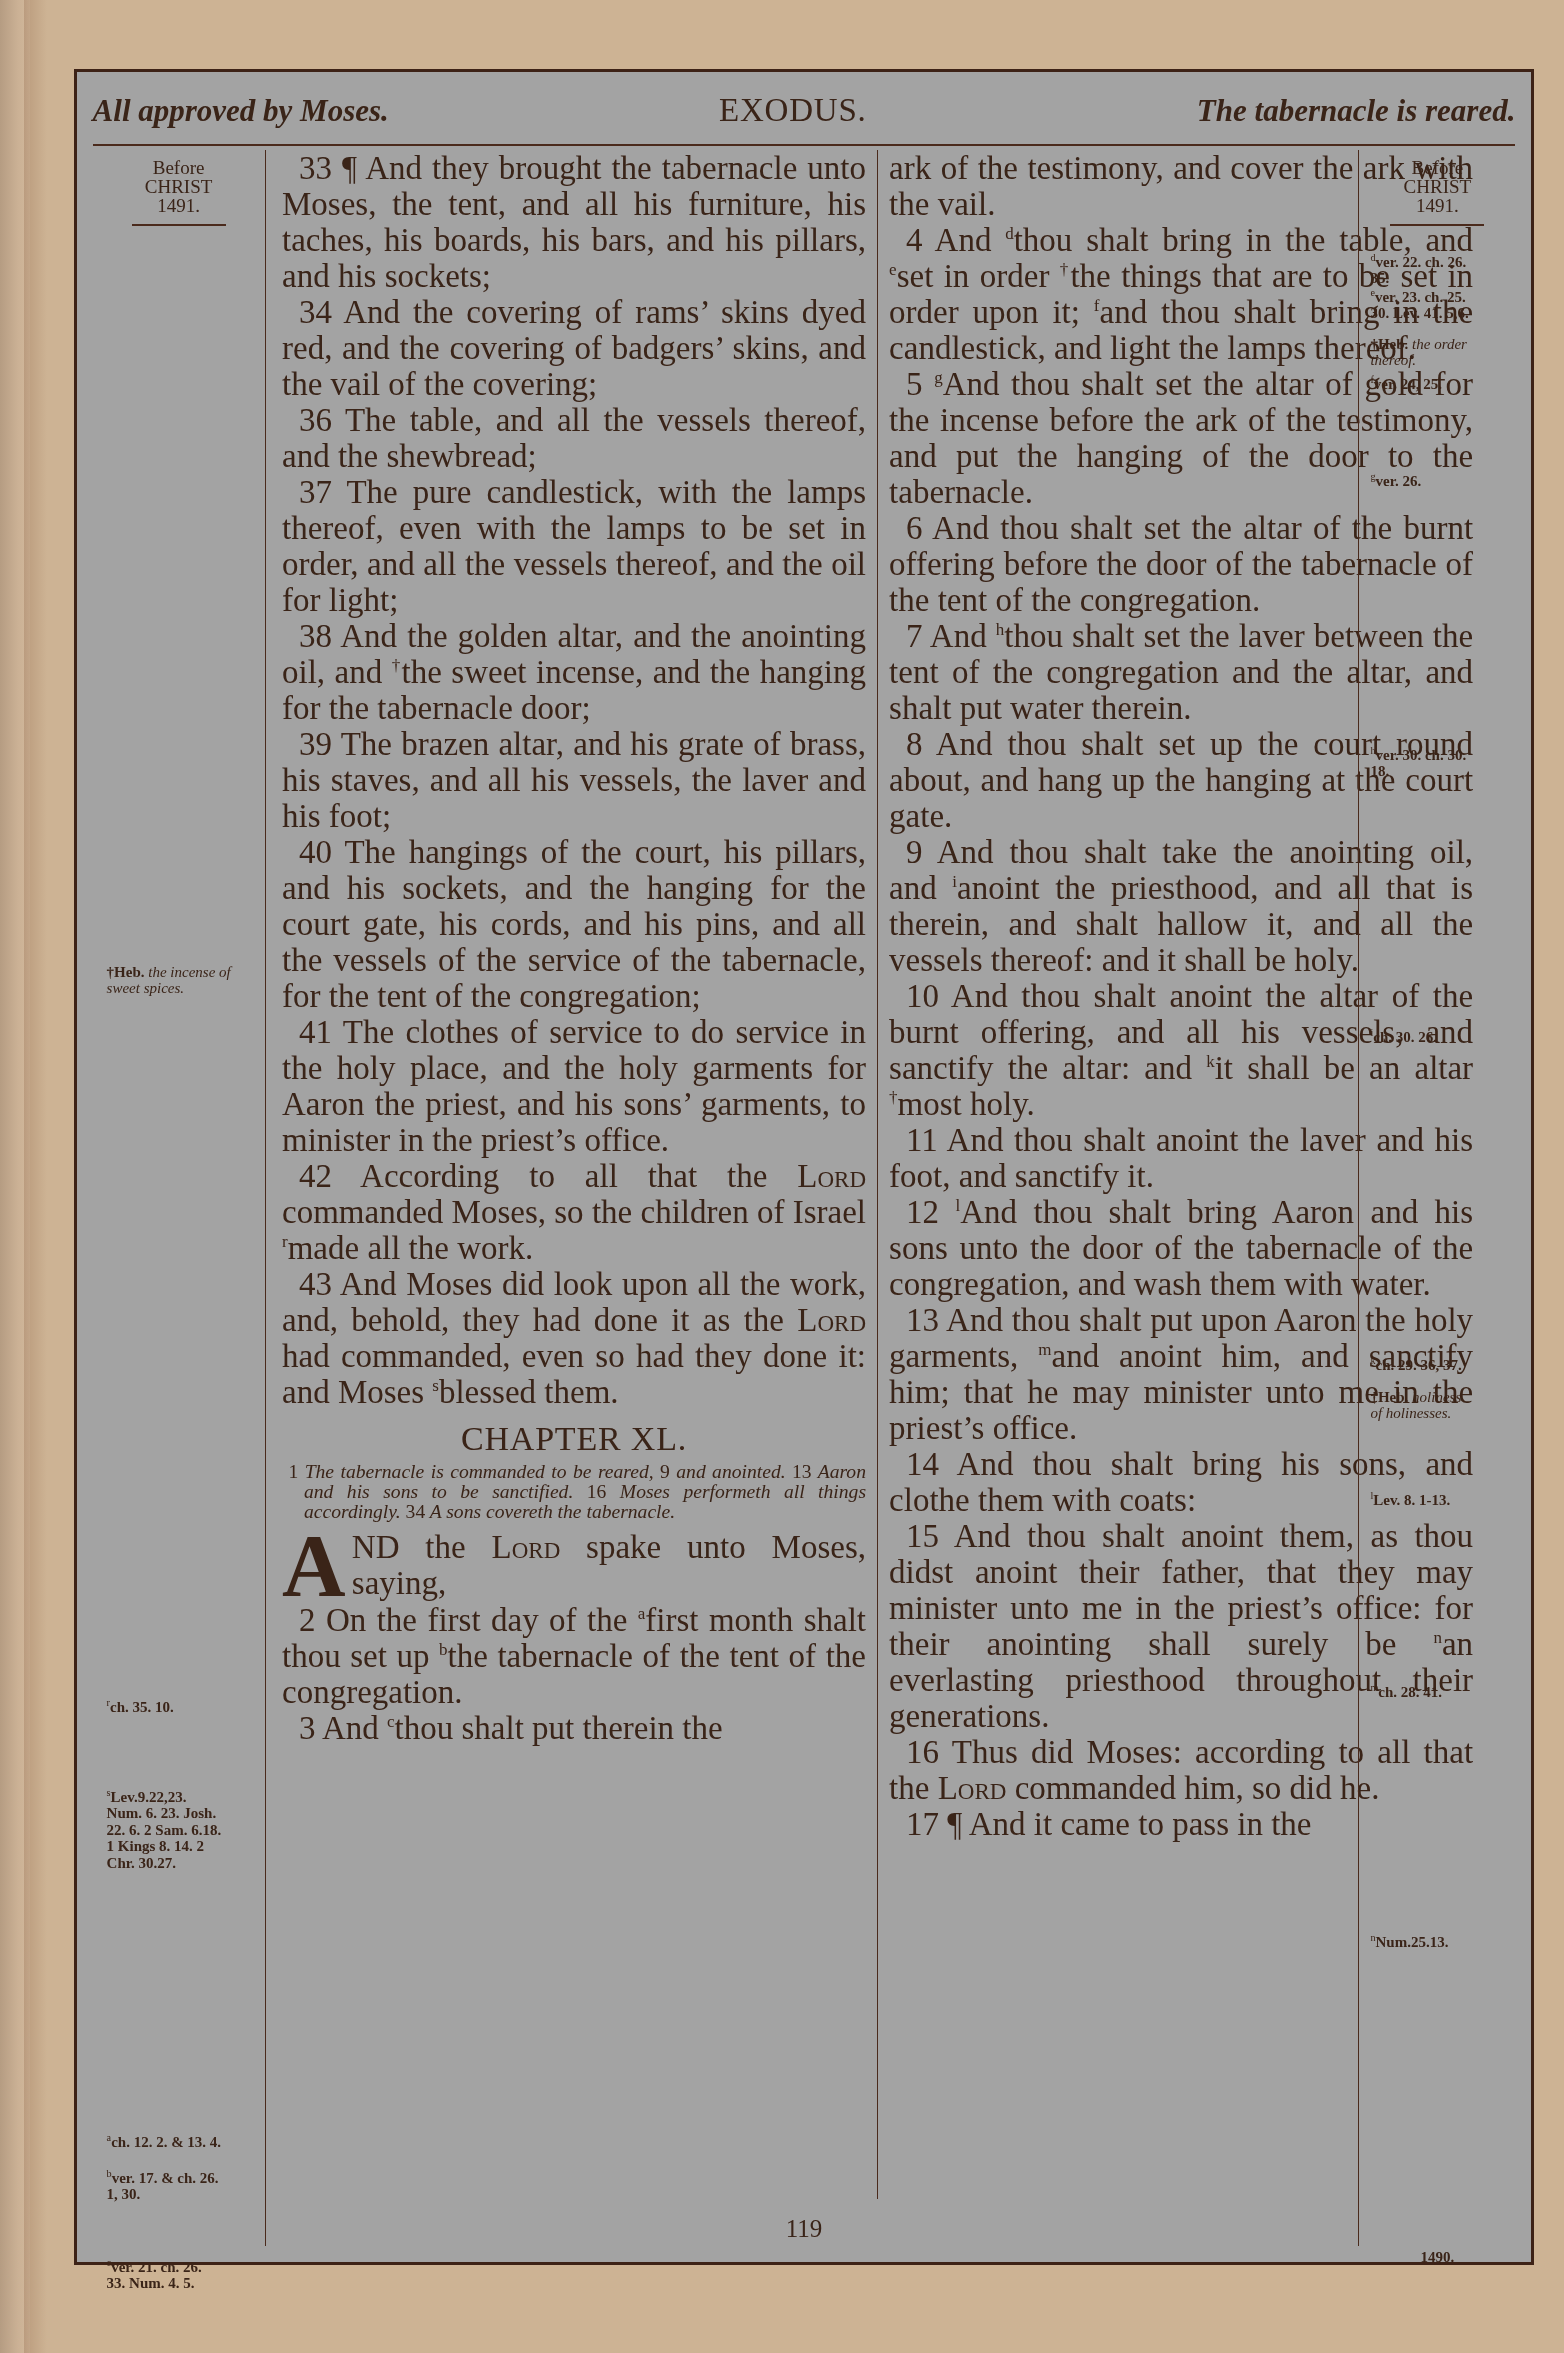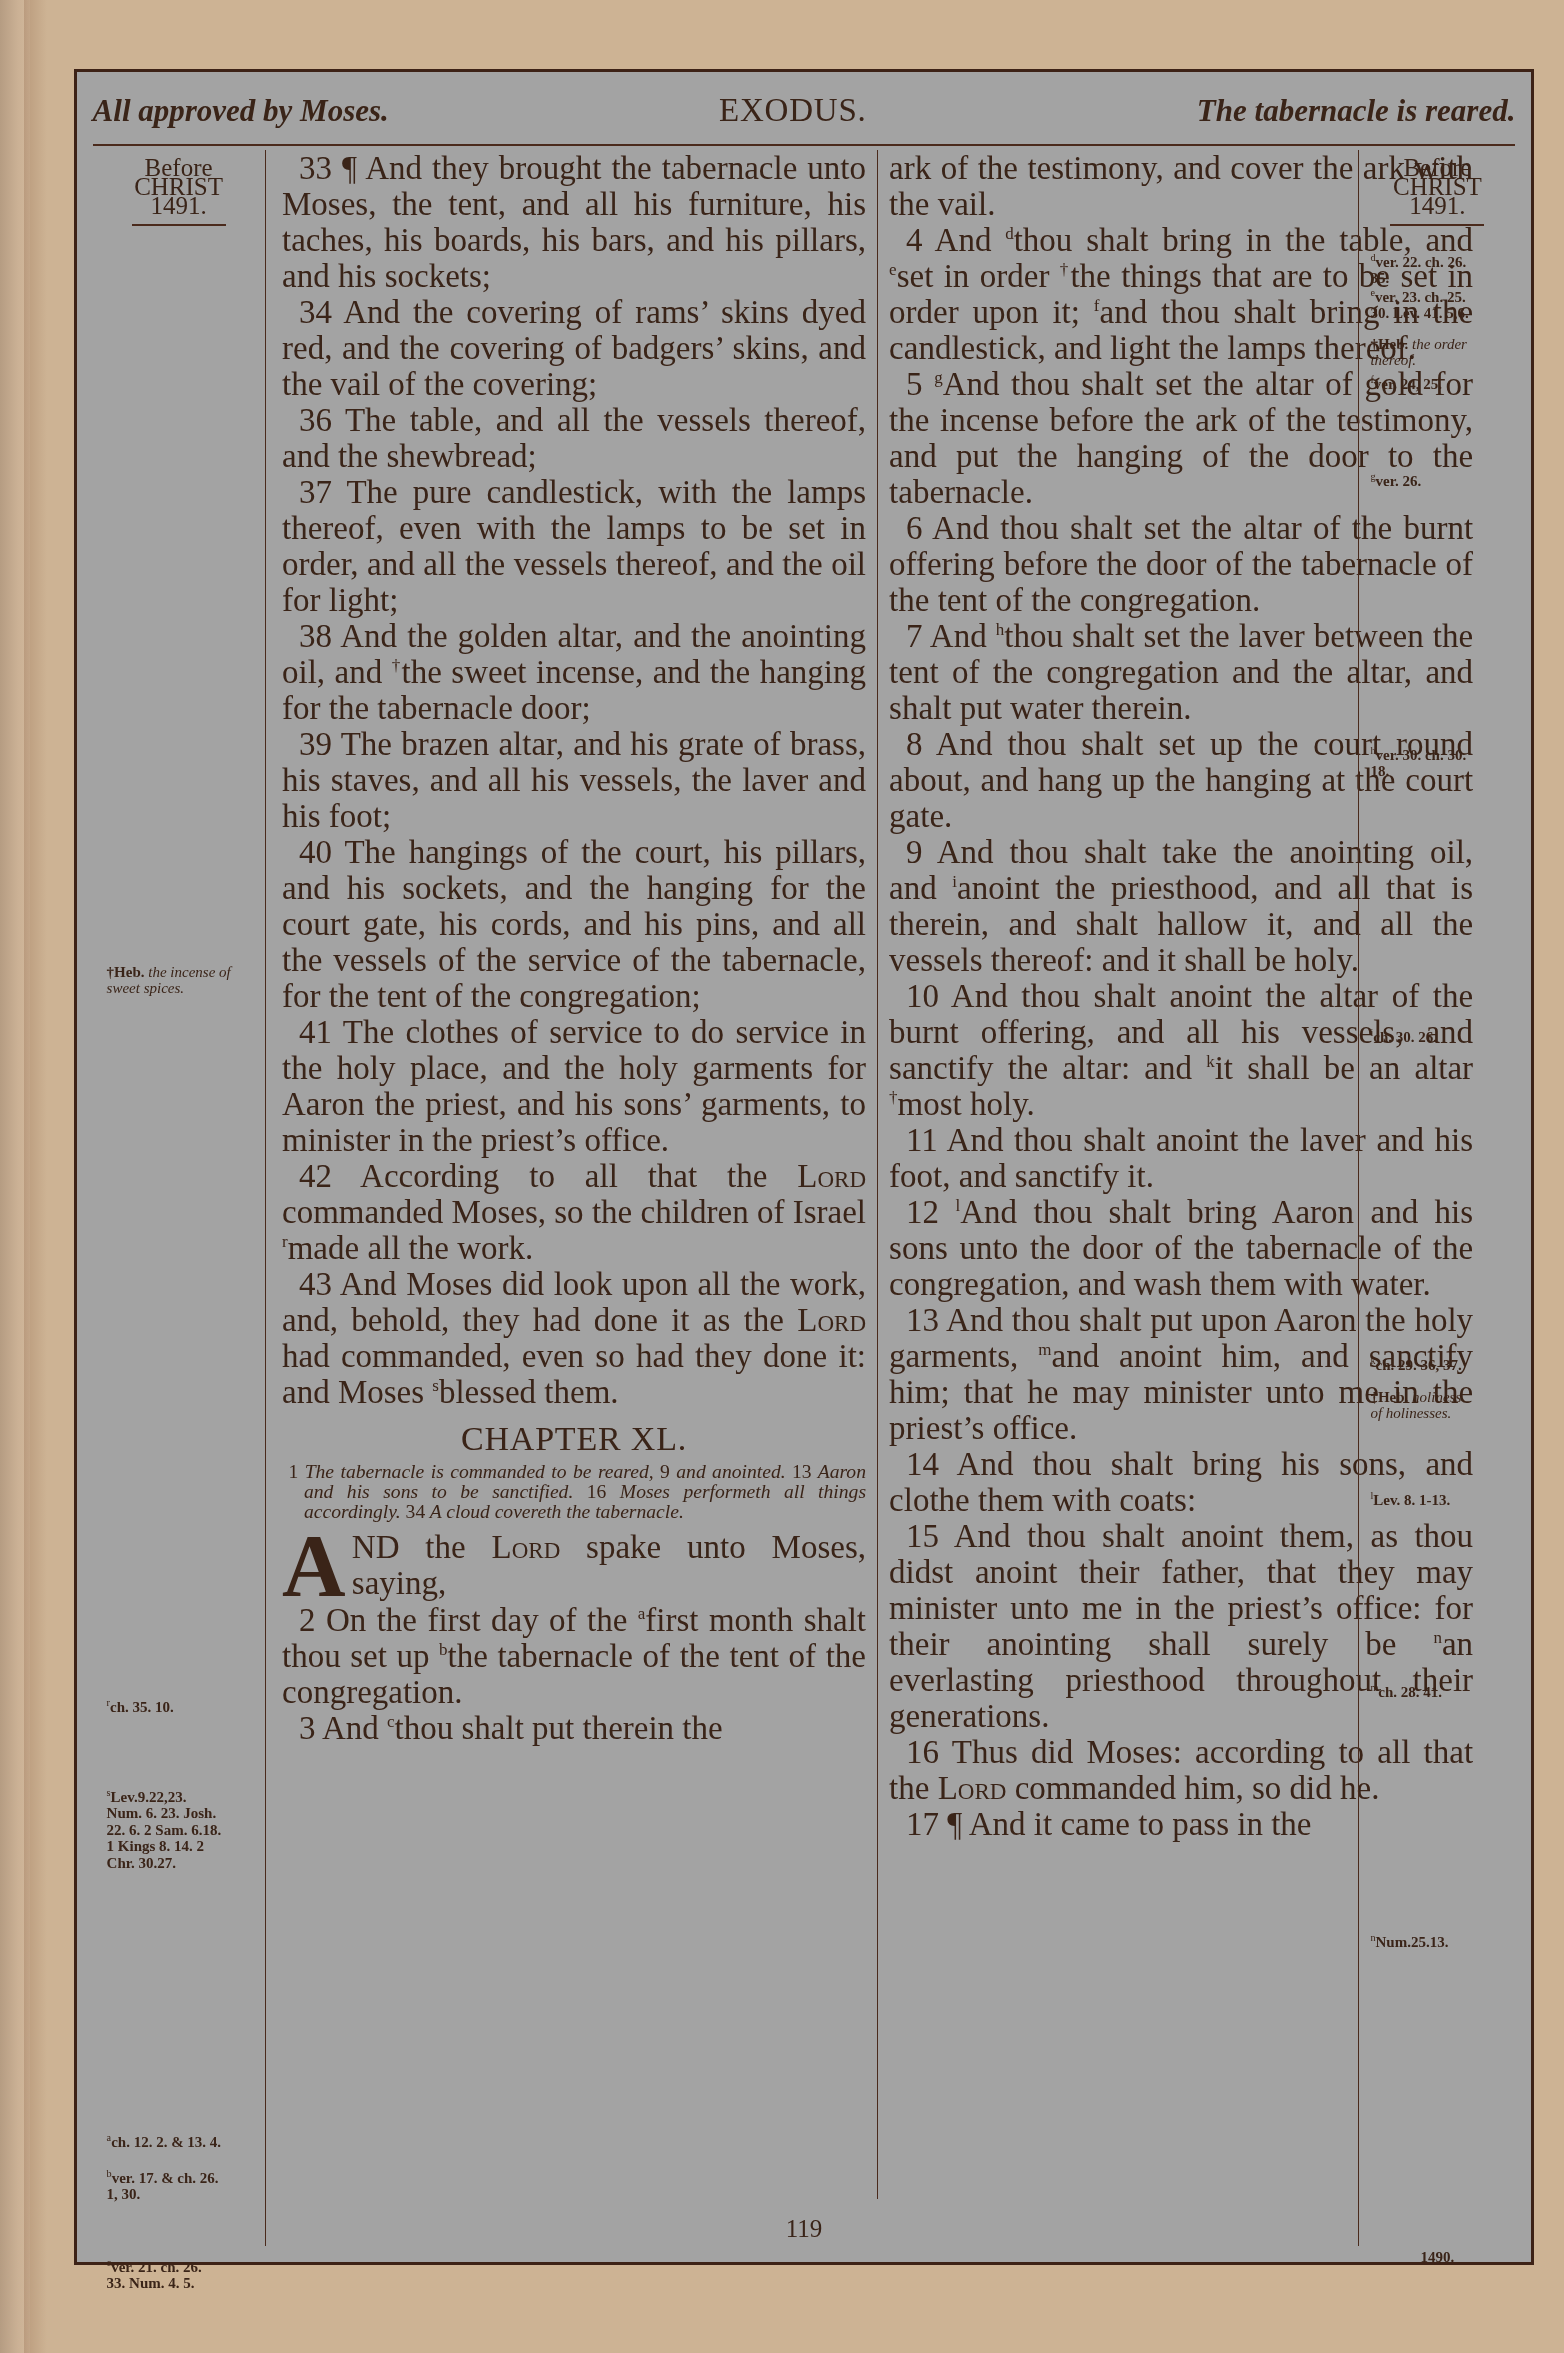--- a/index.html
+++ b/index.html
@@ -32,21 +32,21 @@
   .running-head .left, .running-head .right { font-style: italic; font-weight: bold; }
   .running-head .center { font-size: 33px; letter-spacing: 0.8px; }
   .head-rule {
     position: absolute; left: 15.6px; right: 15.6px; top: 72px; height: 2.3px; background: #4a2a1c;
   }
   .margin-col {
     position: absolute; top: 78px; bottom: 15.6px; font-size: 15.6px; line-height: 17px;
   }
   .margin-left { left: 15.6px; width: 172px; border-right: 1.6px solid #4a2a1c; }
   .margin-right { right: 15.6px; width: 156px; border-left: 1.6px solid #4a2a1c; }
-  .bc-block { text-align: center; font-size: 25px; line-height: 19px; margin-top: 7.8px; padding-bottom: 9.4px; }
+  .bc-block { text-align: center; font-size: 19px; line-height: 19px; margin-top: 7.8px; padding-bottom: 9.4px; }
   .bc-rule { width: 94px; height: 2.3px; background: #4a2a1c; margin: 0 auto; }
   .note { position: absolute; left: 14px; right: 7.8px; font-weight: bold; font-size: 15px; line-height: 16.4px; }
   .margin-right .note { left: 11px; }
   .note .it { font-style: italic; font-weight: normal; }
   .note sup { font-size: 10.2px; font-weight: normal; }
   .text-col {
     position: absolute; top: 78px; bottom: 63px;
     font-size: 33px; line-height: 36px;
     text-align: justify; hyphens: manual;
   }
@@ -119,21 +119,21 @@
     <p class="verse"><span>41 The clothes of service to do service in the holy</span> <span class="it">place,</span> <span>and the holy garments for Aaron the priest, and his sons’ garments, to minister in the priest’s office.</span></p>
     <p class="verse"><span>42 According to all that the</span> <span class="sc">Lord</span> <span>commanded Moses, so the children of Israel</span> <sup>r</sup><span>made all the work.</span></p>
     <p class="verse"><span>43 And Moses did look upon all the work, and, behold, they had done it as the</span> <span class="sc">Lord</span> <span>had commanded, even so had they done it: and Moses</span> <sup>s</sup><span>blessed them.</span></p>
 
     <div class="chapter-title">CHAPTER XL.</div>
     <div class="chapter-summary">
       <span class="n">1</span> <span>The tabernacle is commanded to be reared,</span>
       <span class="n">9</span> <span>and anointed.</span>
       <span class="n">13</span> <span>Aaron and his sons to be sanctified.</span>
       <span class="n">16</span> <span>Moses performeth all things accordingly.</span>
-      <span class="n">34</span> <span>A cloud covereth the tabernacle.</span>
+      <span class="n">34</span> <span>A sons covereth the tabernacle.</span>
     </div>
 
     <p class="verse noindent dropcap-wrap"><span class="dropcap">A</span><span>ND the</span> <span class="sc">Lord</span> <span>spake unto Moses, saying,</span></p>
     <p class="verse" style="clear:both"><span>2 On the first day of the</span> <sup>a</sup><span>first month shalt thou set up</span> <sup>b</sup><span>the tabernacle of the tent of the congregation.</span></p>
     <p class="verse"><span>3 And</span> <sup>c</sup><span>thou shalt put therein the</span></p>
   </div>
 
   <div class="text-col col2">
     <p class="verse noindent">ark of the testimony, and cover the ark with the vail.</p>
     <p class="verse"><span>4 And</span> <sup>d</sup><span>thou shalt bring in the table, and</span> <sup>e</sup><span>set in order</span> <sup>†</sup><span>the things that are to be set in order upon it;</span> <sup>f</sup><span>and thou shalt bring in the candlestick, and light the lamps thereof.</span></p>

